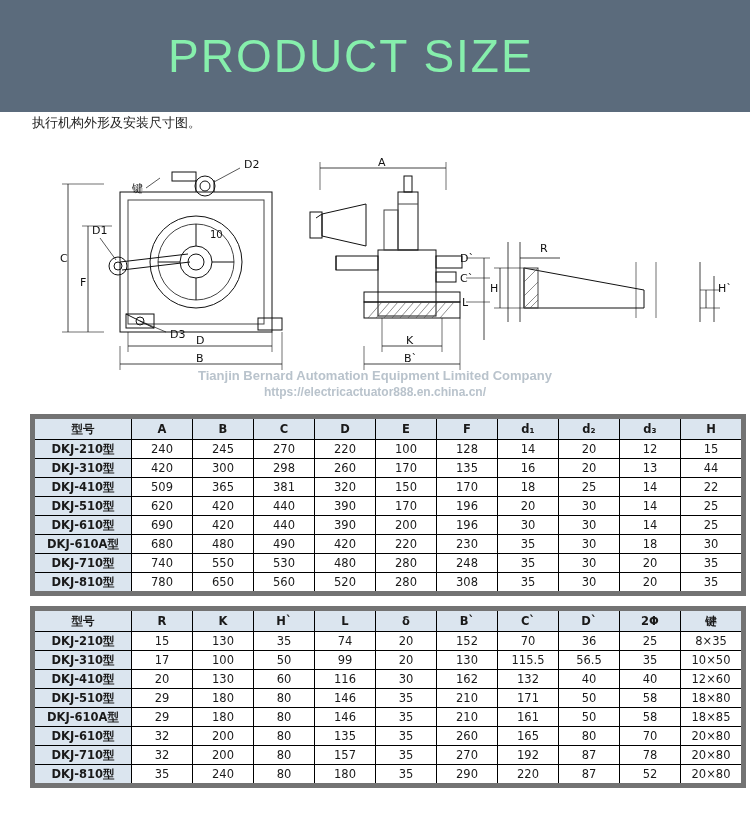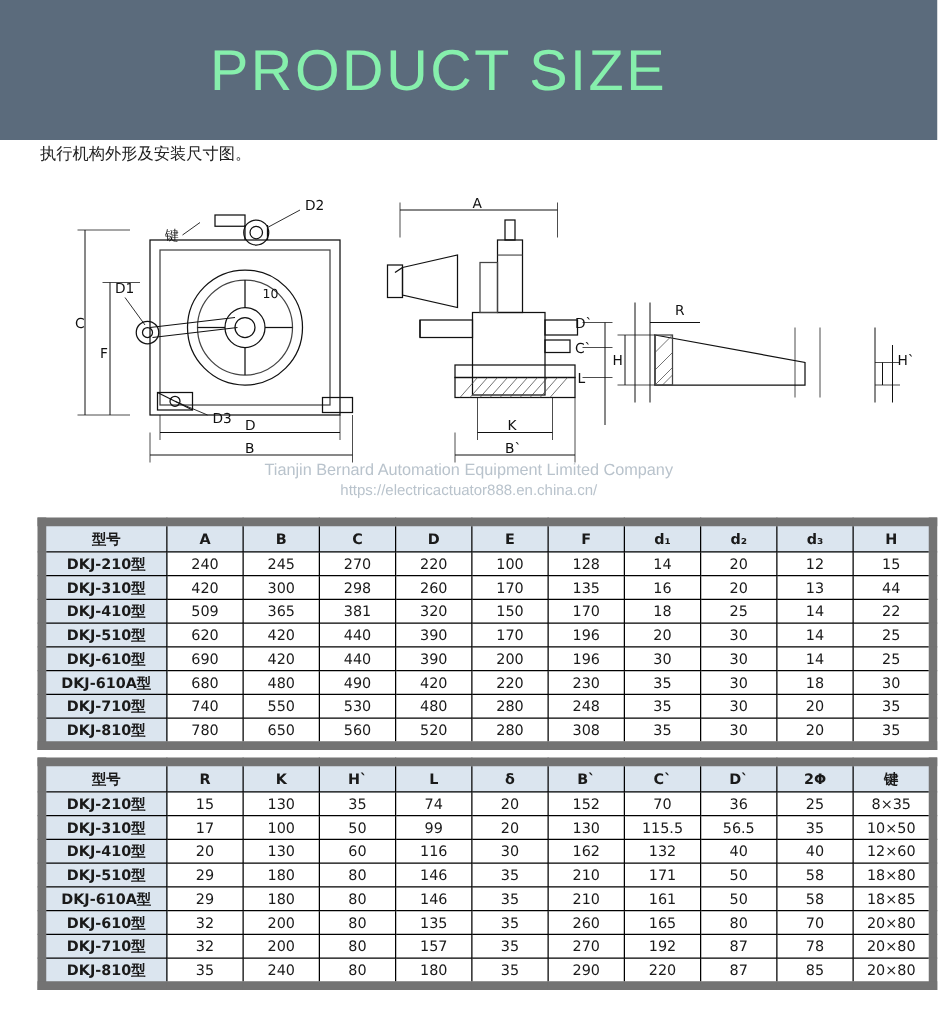--- a/index.html
+++ b/index.html
@@ -38,31 +38,32 @@
   .drawing svg{display:block;}
   
   .watermark{
     position:absolute;left:0;top:368px;width:750px;
     text-align:center;
     color:#b9c3cc;
     font-size:13px;
     line-height:16px;
     pointer-events:none;
     font-family:"Liberation Sans", sans-serif;
+    font-weight:bold;
   }
   .watermark div:last-child{font-size:12px;}
   
   table{
     border-collapse:collapse;
     font-size:11.5px;
     font-family:"DejaVu Sans", sans-serif;
   }
   .tbl{
     position:absolute;
-    border:7px solid #737373;
+    border:5px solid #737373;
   }
   #table-1{left:30px;top:414px;}
   #table-2{left:30px;top:606px;}
   .tbl th,.tbl td{
     border:1px solid #000;
     text-align:center;
     height:18px;
     line-height:18px;
     padding:0;
     font-weight:normal;
@@ -491,17 +492,17 @@
       <tr>
         <td>DKJ-810型</td>
         <td>35</td>
         <td>240</td>
         <td>80</td>
         <td>180</td>
         <td>35</td>
         <td>290</td>
         <td>220</td>
         <td>87</td>
-        <td>85</td>
+        <td>52</td>
         <td>20×80</td>
       </tr>
     </tbody>
 </table>
 
 </body></html>

